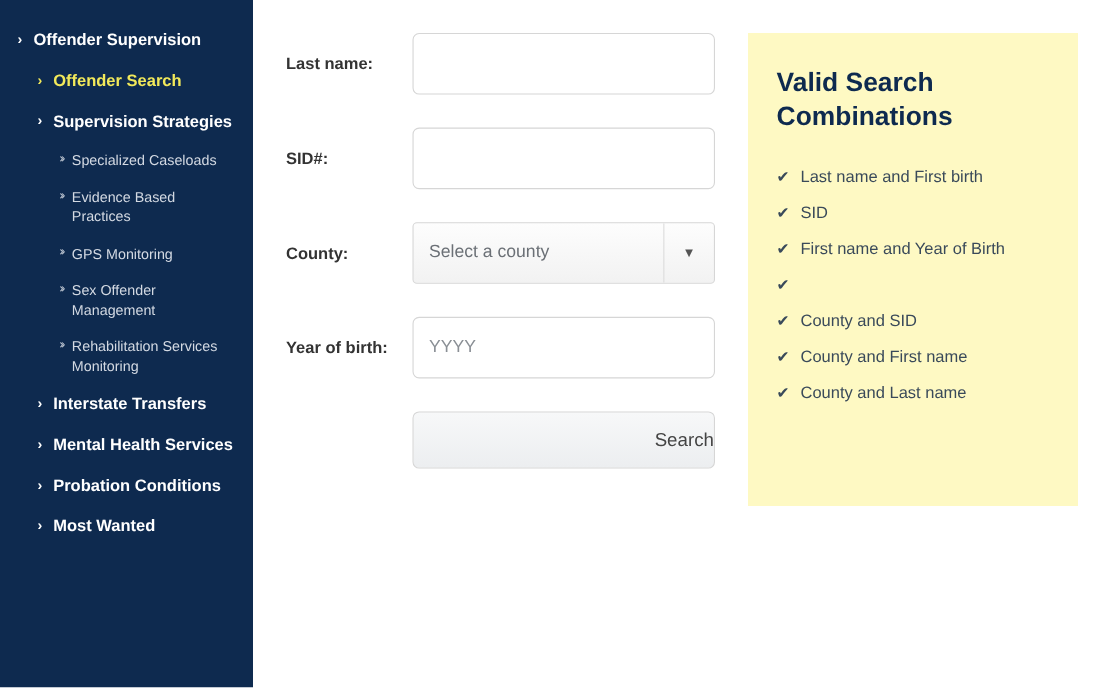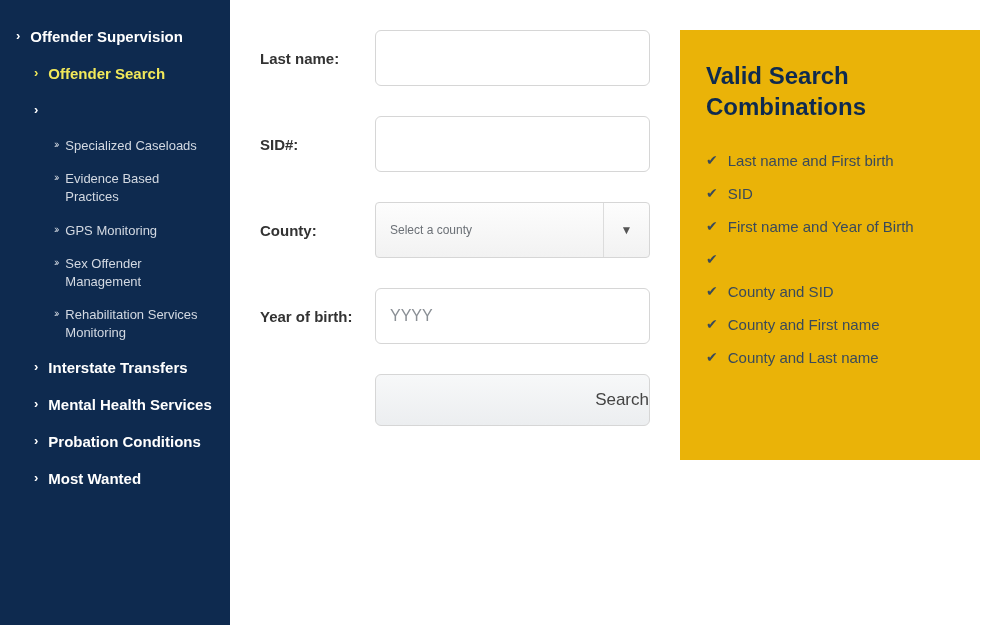--- a/index.html
+++ b/index.html
@@ -94,21 +94,21 @@
     display: flex;
     align-items: stretch;
     overflow: hidden;
   }
   .select-label {
     flex: 1;
     display: flex;
     align-items: center;
     padding: 0 14px;
     color: #6b7076;
-    font-size: 12px;
+    font-size: 16px;
   }
   .select-btn {
     width: 46px;
     border-left: 1px solid #dcdcdc;
     display: flex;
     align-items: center;
     justify-content: center;
     color: #555;
     font-size: 12px;
   }
@@ -120,21 +120,21 @@
     border-radius: 6px;
     background: linear-gradient(#f7f8f9,#eceef0);
     font-size: 17px;
     color: #444;
     cursor: pointer;
     text-align: right;
   }
   
   .info-panel {
     width: 300px;
-    background: #eab308;
+    background: #fef9c3;
     padding: 30px 26px 40px 26px;
     align-self: flex-start;
     min-height: 430px;
   }
   .info-panel h2 {
     color: #0e2a4f;
     font-size: 24px;
     font-weight: bold;
     line-height: 1.3;
     margin-bottom: 22px;
@@ -163,20 +163,21 @@
   <div class="nav-item">
     <span class="chev">›</span>
     <span>Offender Supervision</span>
   </div>
   <div class="nav-item indent1 active">
     <span class="chev">›</span>
     <span>Offender Search</span>
   </div>
   <div class="nav-item indent1">
     <span class="chev">›</span>
+    <span>Supervision Strategies</span>
   </div>
   <div class="nav-sub">
     <span class="dbl">››</span>
     <span>Specialized Caseloads</span>
   </div>
   <div class="nav-sub">
     <span class="dbl">››</span>
     <span>Evidence Based Practices</span>
   </div>
   <div class="nav-sub">

